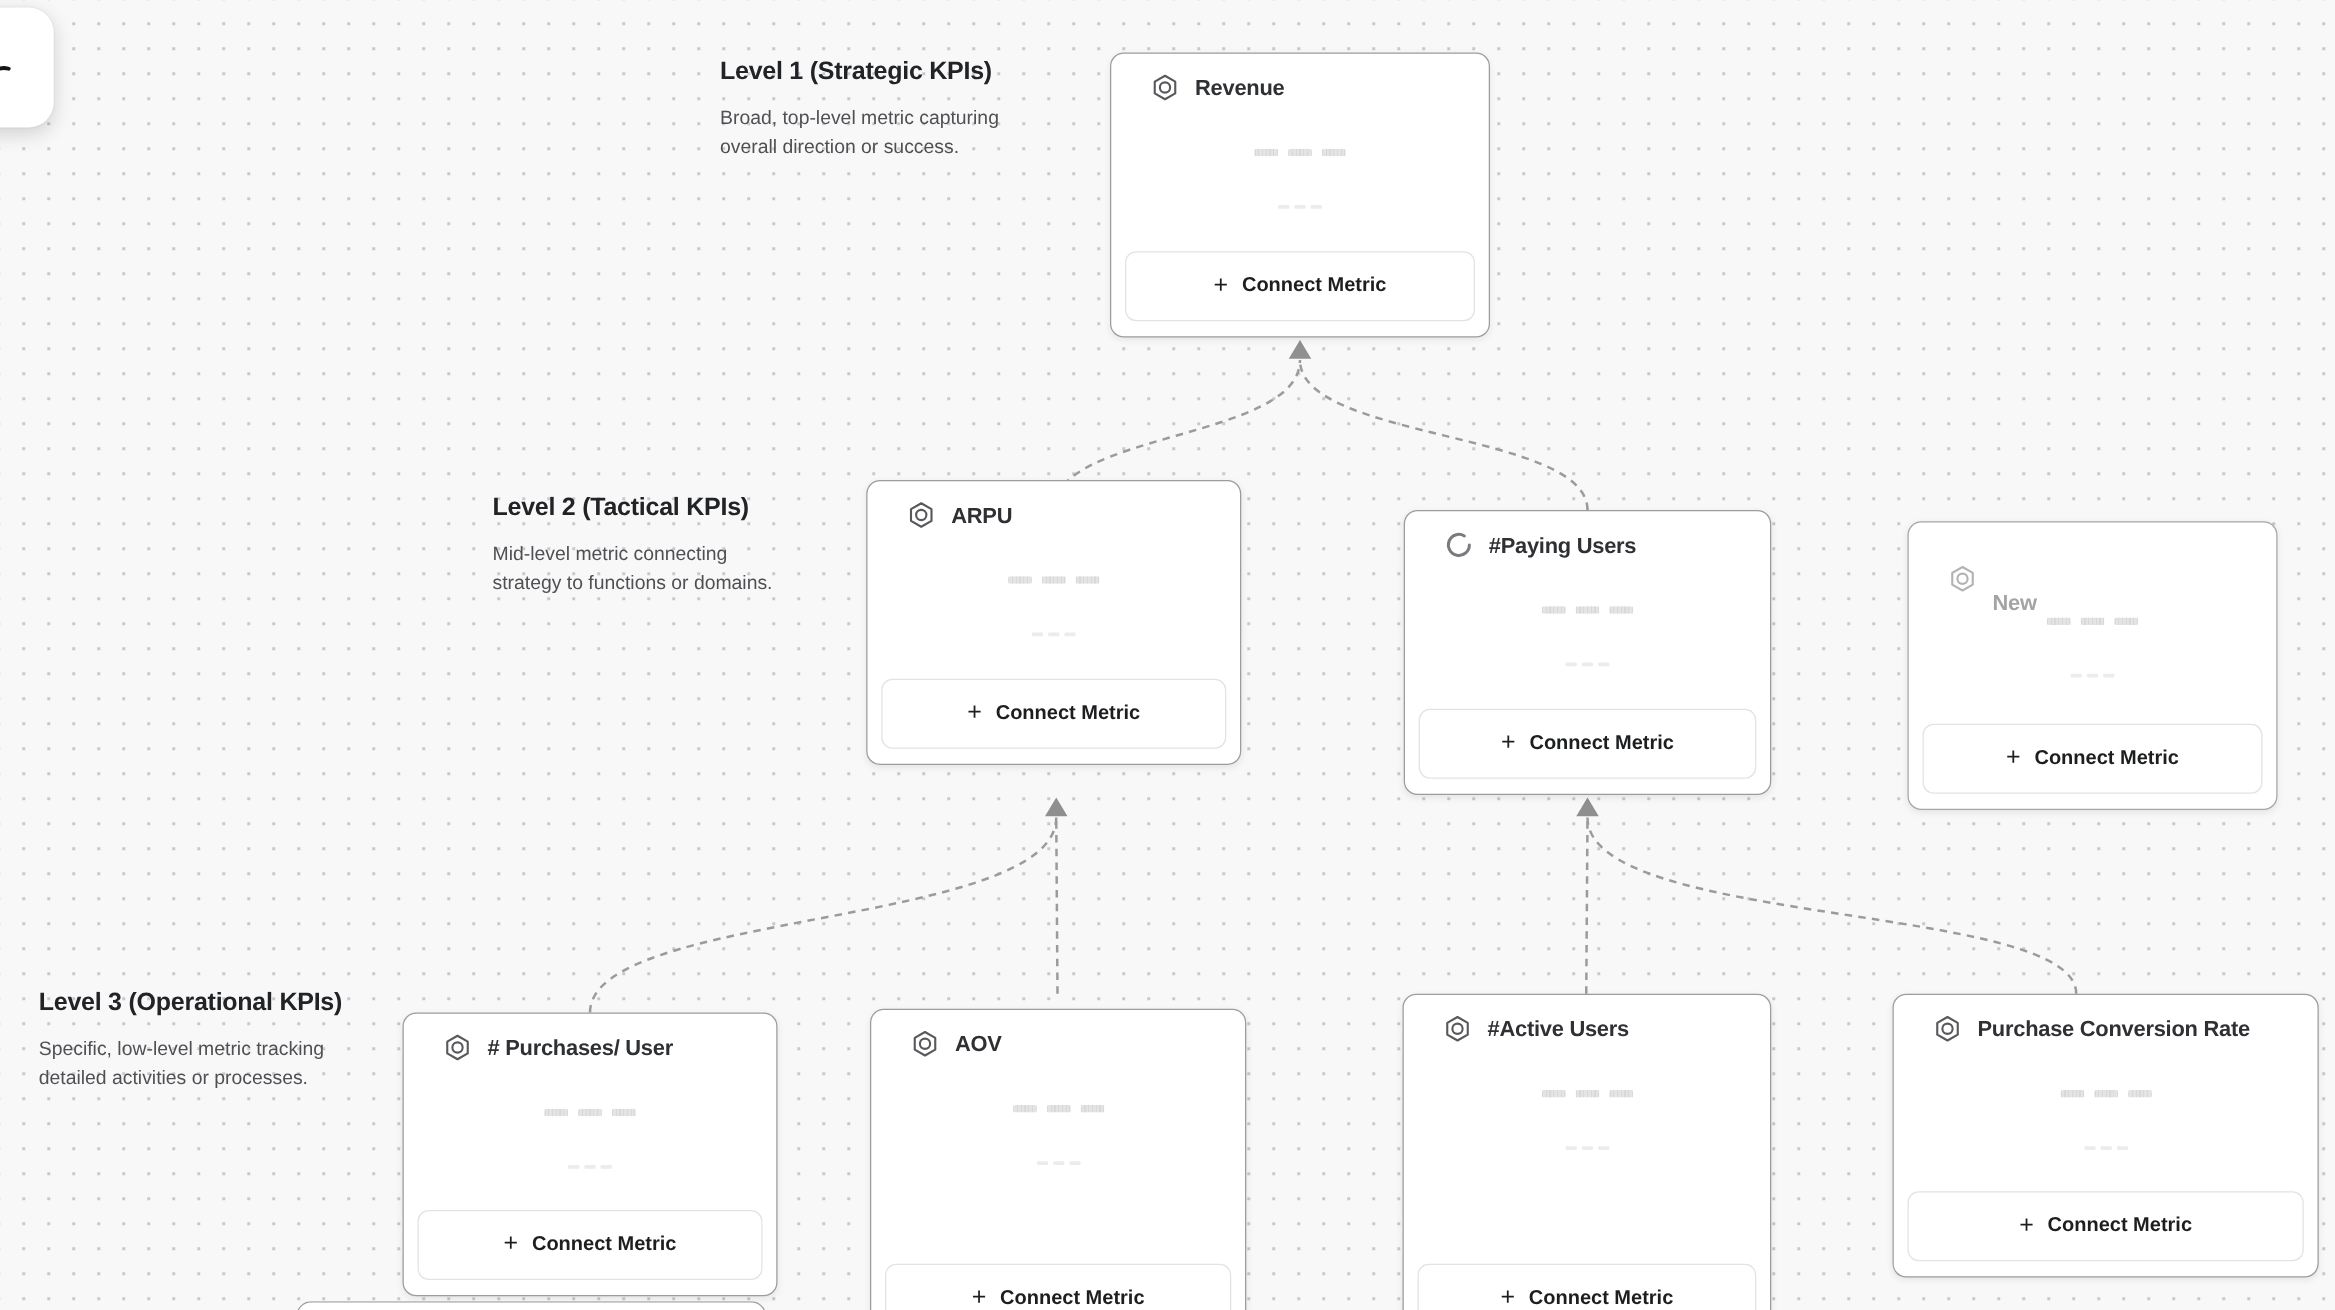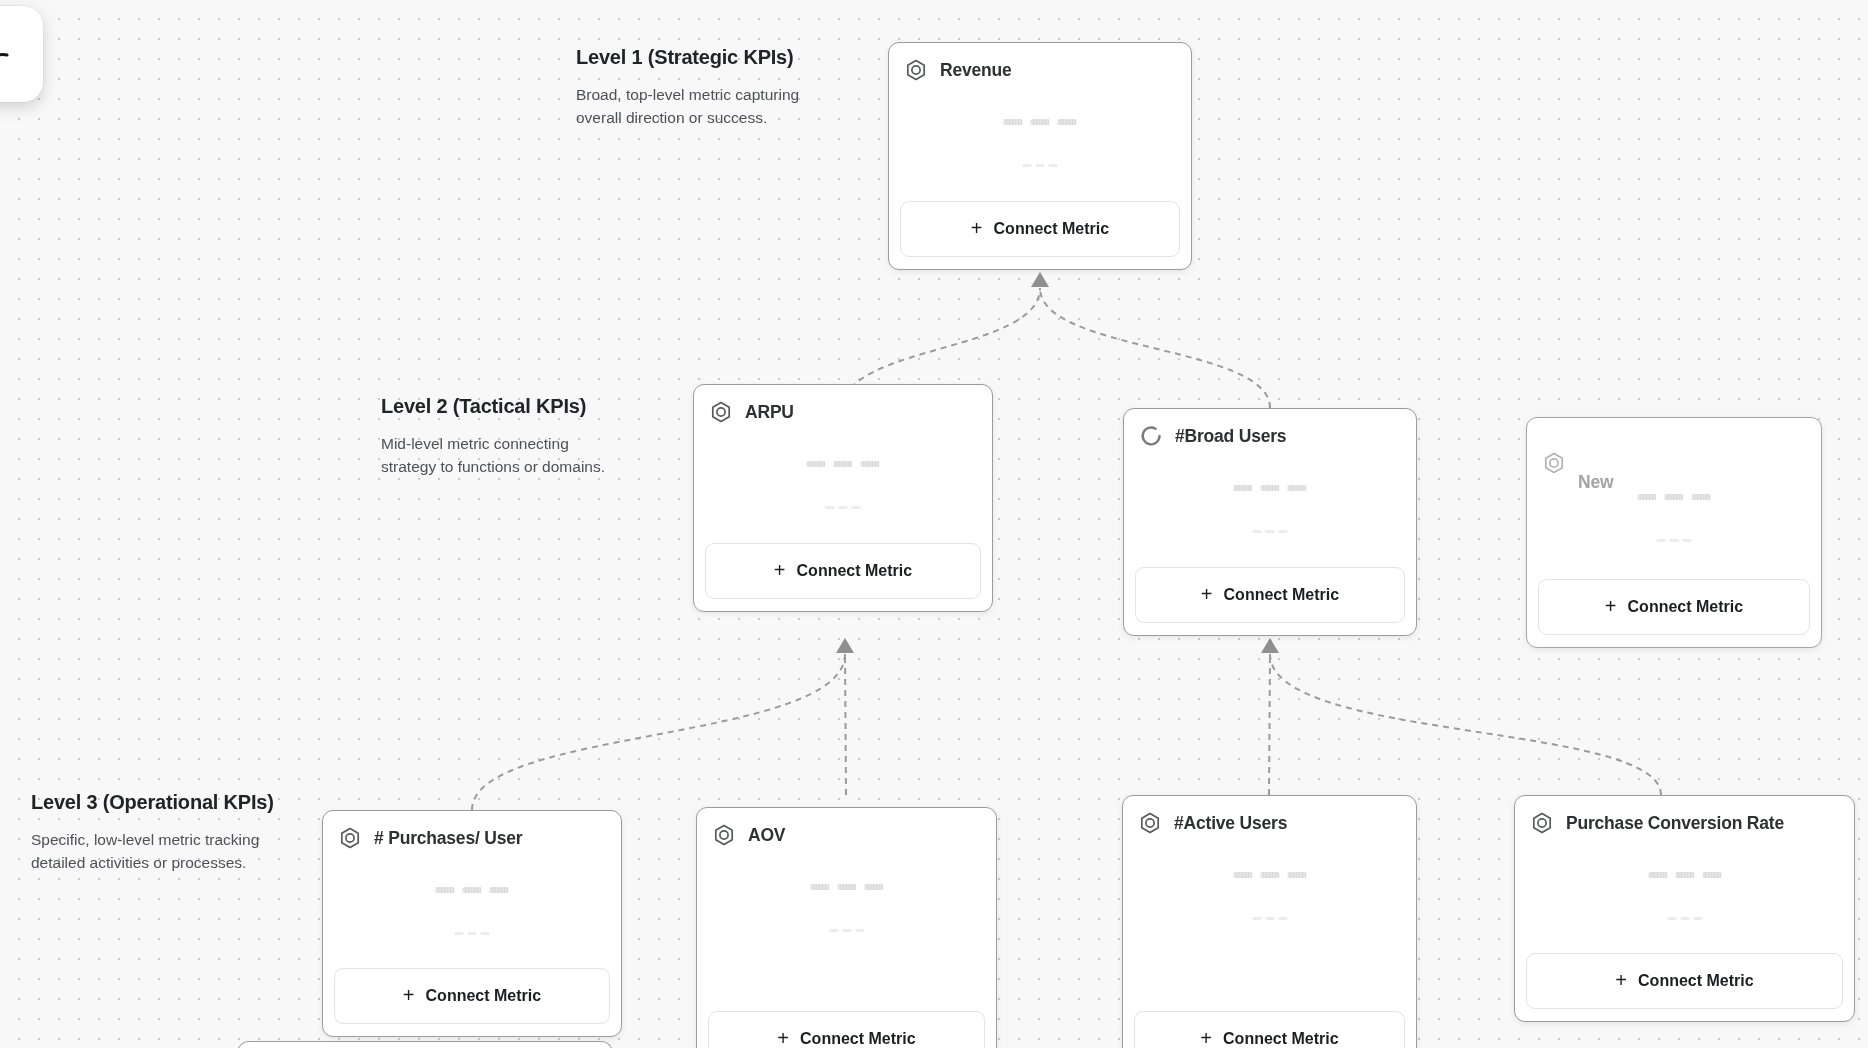--- a/index.html
+++ b/index.html
@@ -16,30 +16,31 @@
   
   #edges { position: absolute; left: 0; top: 0; width: 1868px; height: 1048px; pointer-events: none; }
   #edges path.edge { fill: none; stroke: #9b9b9b; stroke-width: 2; stroke-dasharray: 6 5; }
   #edges polygon.arrow { fill: #8f8f8f; }
 
   
   .level-label { position: absolute; margin-top: 17px; }
   .level-label h2 { font-size: 20px; font-weight: 700; color: #222326; letter-spacing: -0.2px; margin-bottom: 14px; }
   .level-label p  { font-size: 15.5px; font-weight: 400; color: #4f5053; line-height: 23px; }
   .level-1 { left: 576px; top: 29px; }  .level-1 p { max-width: 248px; }
-  .level-2 { left: 381px; top: 378px; } .level-2 p { max-width: 240px; }
+  .level-2 { left: 394px; top: 378px; } .level-2 p { max-width: 240px; }
   .level-3 { left: 31px;  top: 774px; } .level-3 p { max-width: 264px; }
 
   
   .card {
     position: absolute;
     background: #ffffff;
     border: 1.5px solid #9c9c9c;
     border-radius: 11px;
     box-shadow: 0 2px 6px rgba(0,0,0,.08);
+    padding-left: 16px;
   }
   .card-head { display: flex; align-items: center; gap: 12px; padding: 15px 16px 0 15px; }
   .card-head svg { flex: 0 0 auto; display: block; }
   .card-title { font-size: 17.5px; font-weight: 700; color: #2f3033; letter-spacing: -0.2px; white-space: nowrap; }
   .card--draft .card-title { color: #a4a4a6; margin-top: 39px; }
   .card--draft { border-color: #a6a6a6; }
 
   .sk-row { position: absolute; left: 50%; transform: translateX(-50%); display: flex; }
   .sk-row--1 { top: 76px; gap: 8px; }
   .sk-row--1 i {
@@ -166,21 +167,21 @@
       <span class="plus">+</span>
       <span>Connect Metric</span>
     </button>
 </div>
 
 <div class="card" id="card-paying">
   <div class="card-head">
     <svg width="24" height="24" viewBox="0 0 24 24" fill="none" stroke="#7a7b7e" stroke-width="2.4" stroke-linecap="round">
         <path d="M18.5 6.5 A 8.4 8.4 0 1 0 20.1 14.6" transform="rotate(-18 12 12)"></path>
       </svg>
-    <span class="card-title">#Broad Users</span>
+    <span class="card-title">#Paying Users</span>
   </div>
   <div class="sk-row sk-row--1">
       <i></i>
       <i></i>
       <i></i>
     </div>
   <div class="sk-row sk-row--2">
       <i></i>
       <i></i>
       <i></i>

